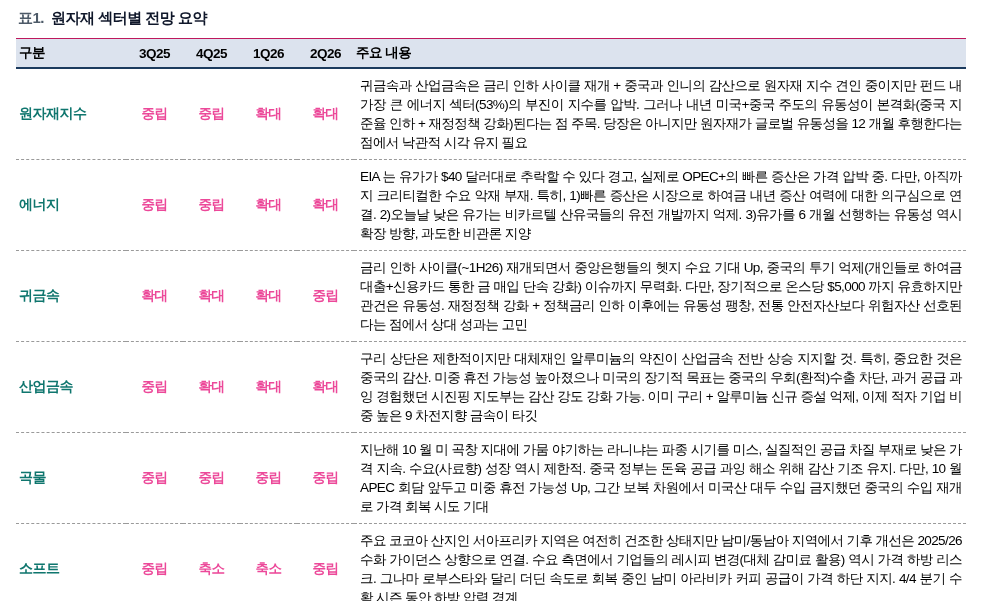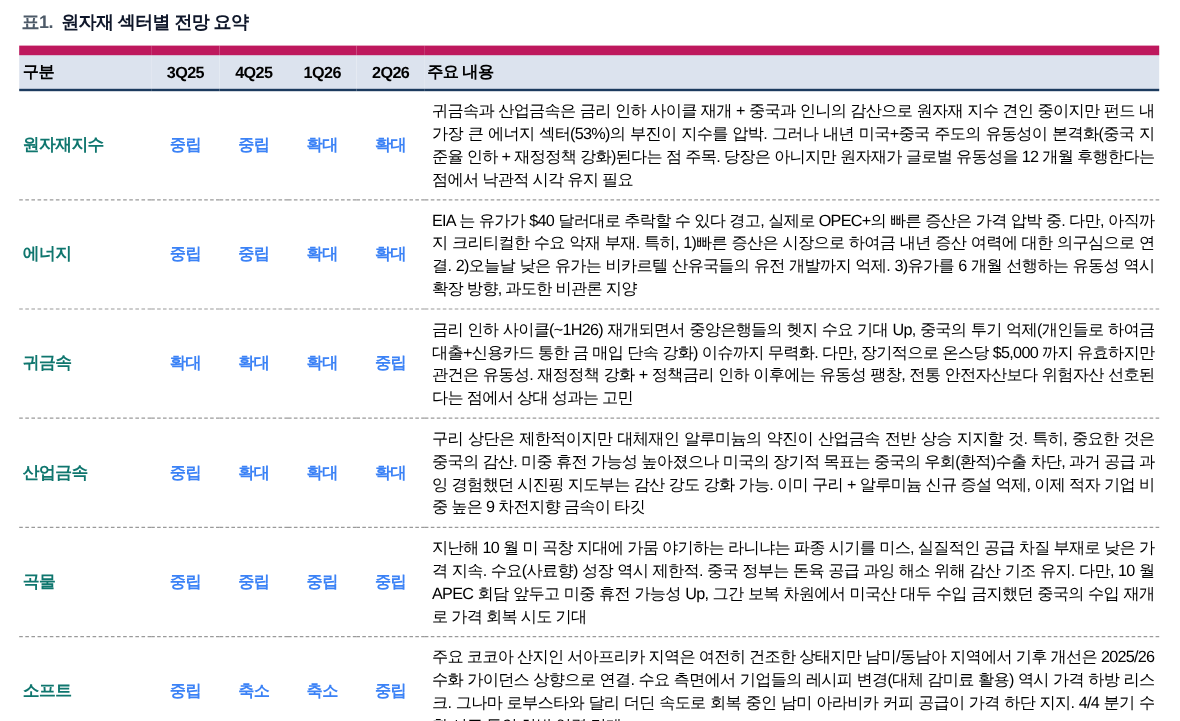--- a/index.html
+++ b/index.html
@@ -22,21 +22,21 @@
   .title-text  { color: #0f172a; }
 
   table.outlook {
     border-collapse: collapse;
     table-layout: fixed;
     width: 950px;
     margin-left: 16px;
   }
   thead tr {
     background: #dce3ee;
-    border-top: 8px solid #be185d;
+    border-top: 1px solid #be185d;
     border-bottom: 2px solid #1c3b5e;
   }
   th {
     font-size: 13.5px;
     font-weight: bold;
     color: #000;
     padding: 5px 2px;
     letter-spacing: -0.5px;
   }
   th.col-cat { text-align: left; padding-left: 3px; }
@@ -51,21 +51,21 @@
     font-weight: bold;
     color: #0f766e;
     vertical-align: middle;
     padding-left: 3px;
     letter-spacing: -0.5px;
   }
   td.cat .underlined { }
   td.val {
     font-size: 13.5px;
     font-weight: bold;
-    color: #3b82f6;
+    color: #ec4899;
     text-align: center;
     vertical-align: middle;
     letter-spacing: -0.5px;
   }
   td.summary {
     font-size: 13.5px;
     line-height: 19px;
     color: #000;
     text-align: justify;
     vertical-align: middle;

